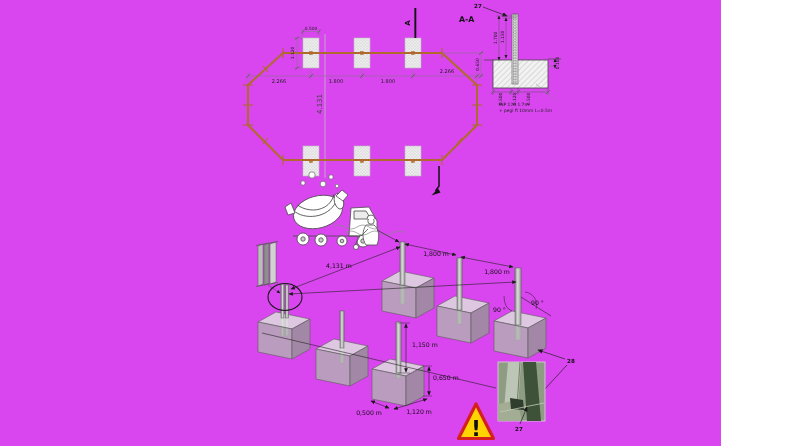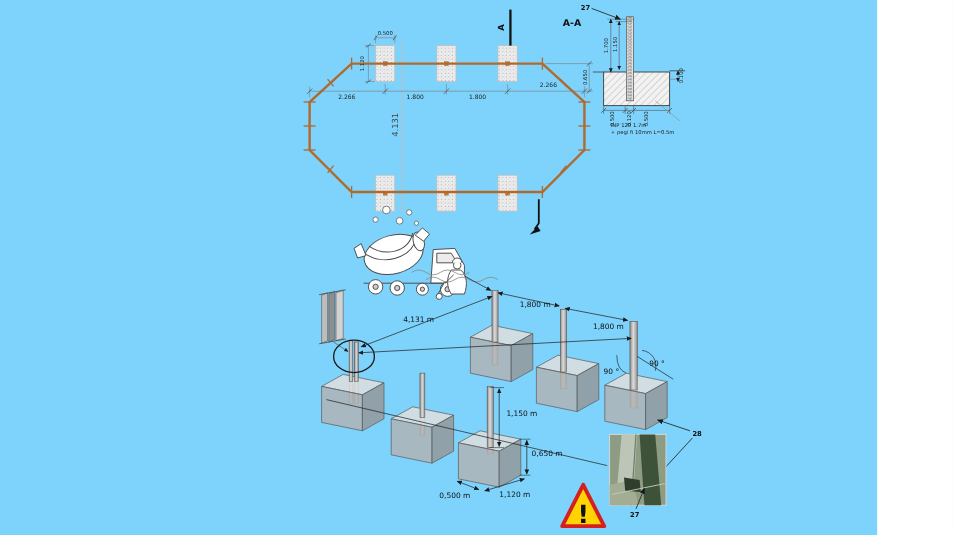--- a/index.html
+++ b/index.html
@@ -1,16 +1,16 @@
 <!DOCTYPE html>
 <html><head>
 <meta charset="utf-8">
 <style>
   html,body{margin:0;padding:0;background:#fff;}
-  .stage{position:relative;width:721px;height:446px;background:#7dd3fc;overflow:hidden;padding-left:10px;}
+  .stage{position:relative;width:721px;height:446px;background:#d946ef;overflow:hidden;}
   svg{display:block;}
   text{font-family:"DejaVu Sans",sans-serif;fill:#222;}
   .d42{font-size:4.4px;}
   .d5{font-size:5px;}
   .d6{font-size:6.2px;fill:#111;}
   .d7{font-size:7px;fill:#444;}
   .co{font-size:5.6px;font-weight:bold;fill:#111;}
   .ttl{font-size:7.8px;font-weight:bold;fill:#111;}
   .bang{font-size:21px;font-weight:bold;fill:#111;}
 </style>

